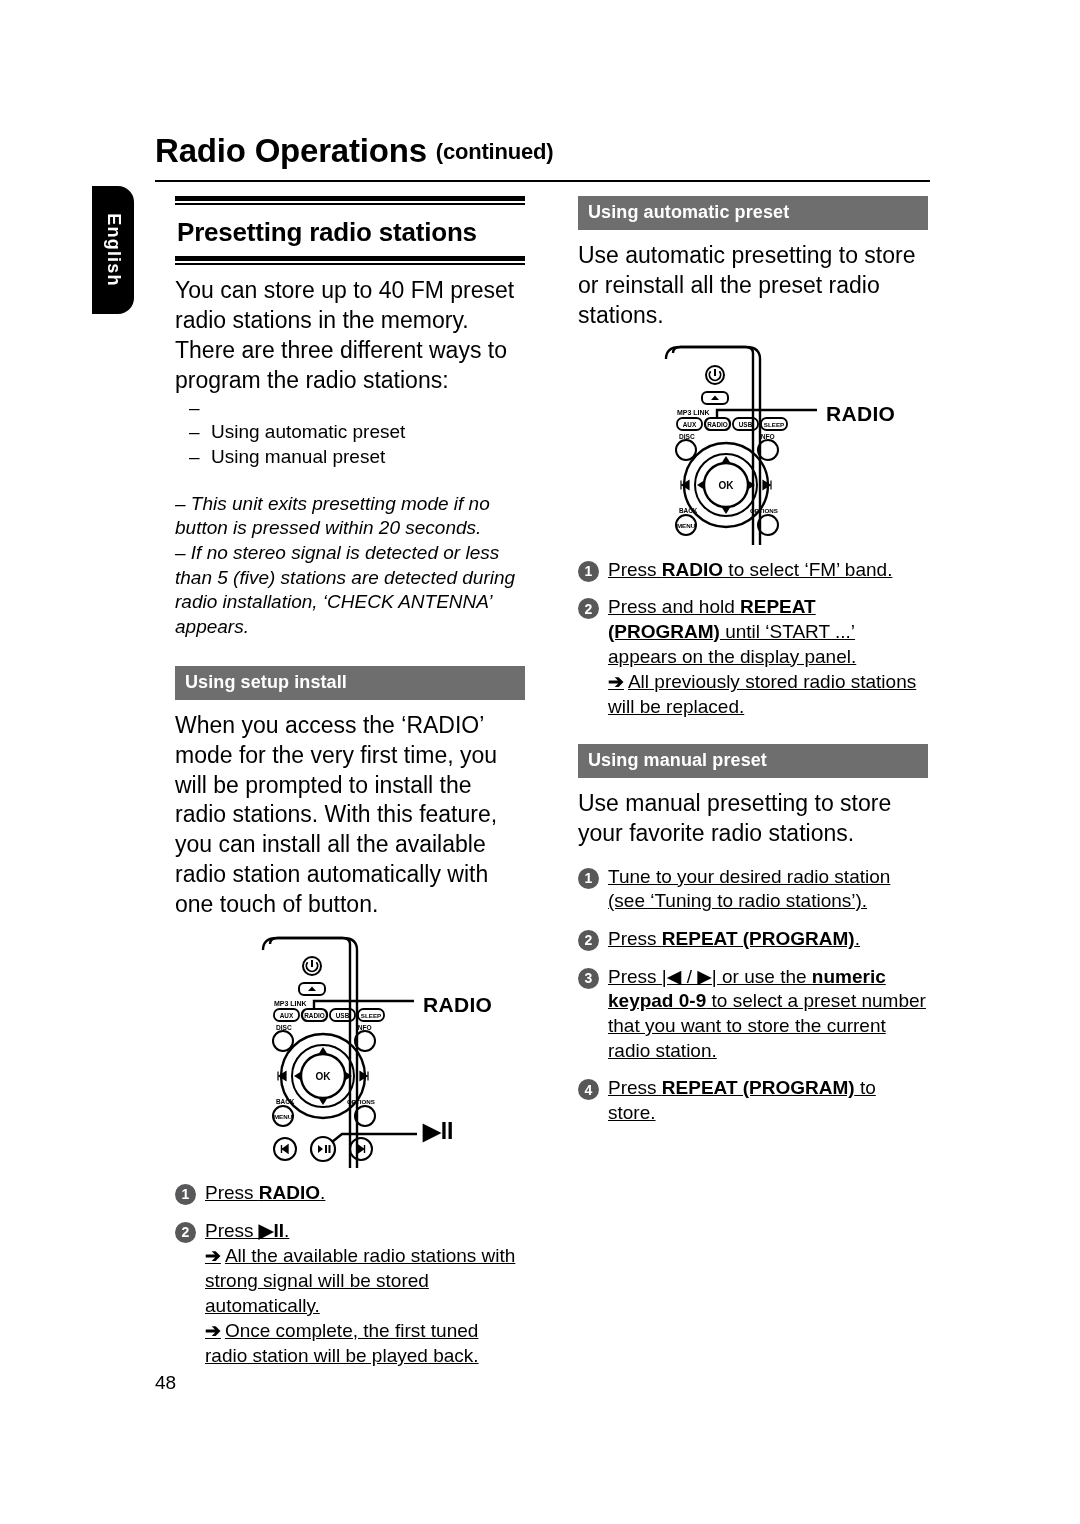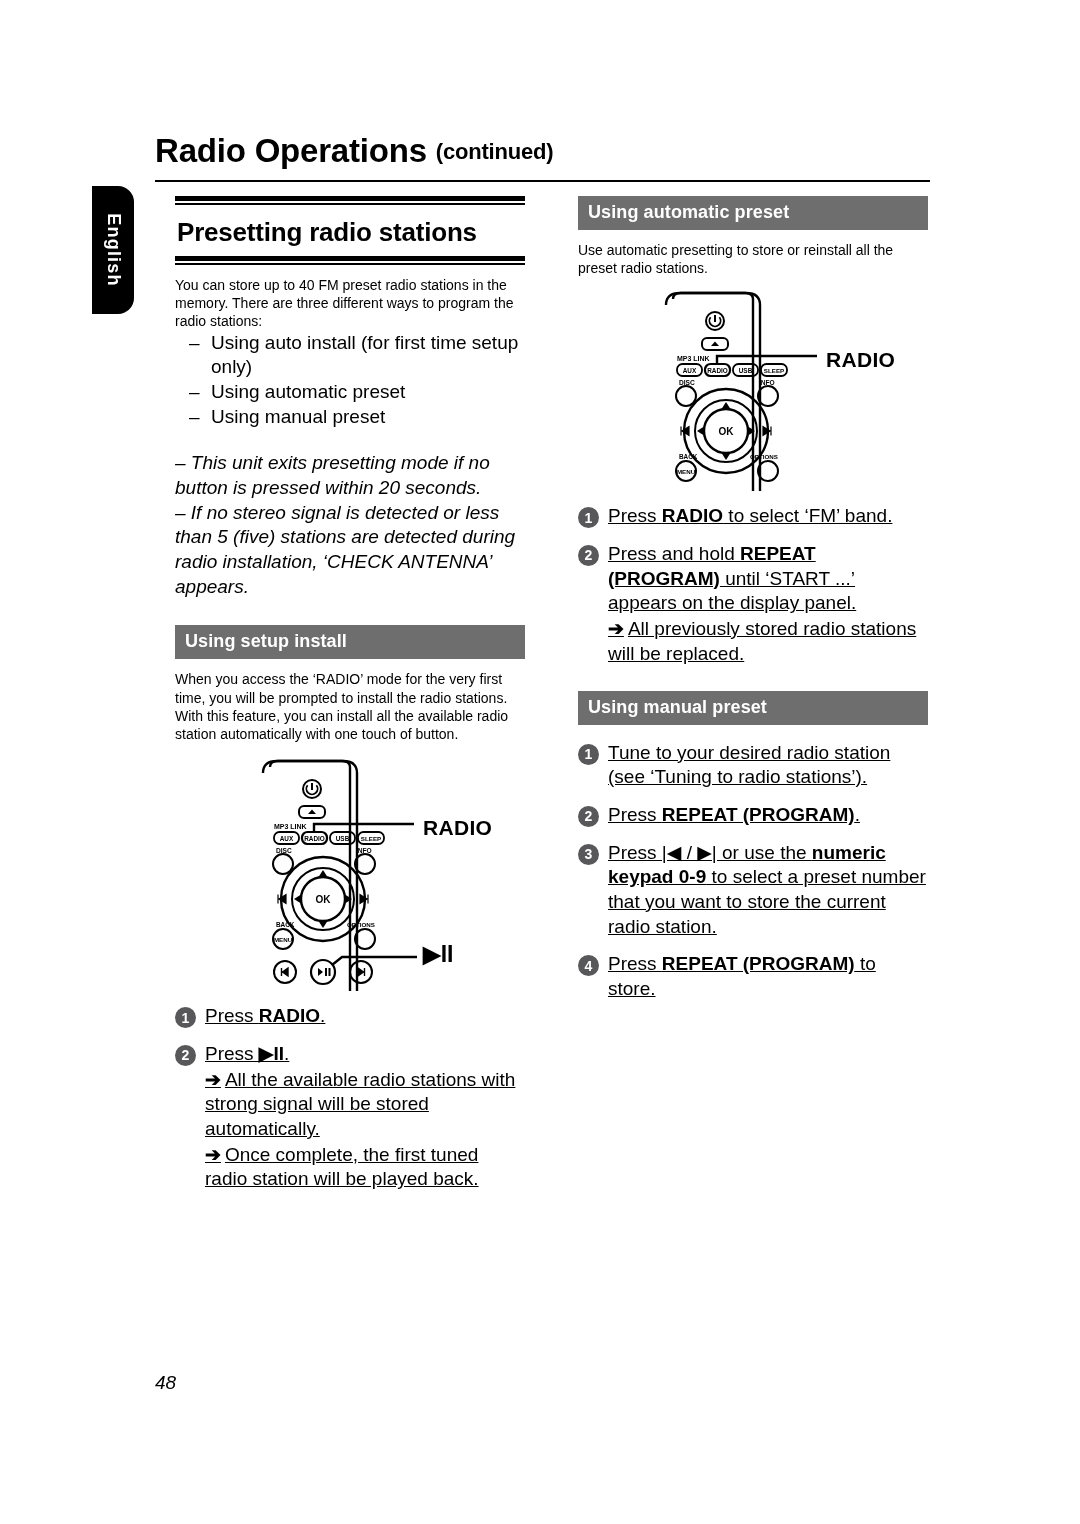--- a/index.html
+++ b/index.html
@@ -80,21 +80,21 @@
     background: #6e6e6e;
     color: #fff;
     font-weight: bold;
     font-size: 18px;
     padding: 6px 10px 7px 10px;
     letter-spacing: 0.1px;
   }
 
   
   .body-text {
-    font-size: 14px;
+    font-size: 23px;
     line-height: 1.30;
     margin-top: 11px;
   }
 
   .dash-list { margin-top: 0; }
   .dash-item {
     font-size: 19px;
     line-height: 1.30;
     display: flex;
     gap: 10px;
@@ -149,21 +149,20 @@
     letter-spacing: 0.3px;
     white-space: nowrap;
   }
   .callout.glyph { font-size: 23px; letter-spacing: 0px; }
 
   
   .page-num {
     position: absolute;
     left: 155px; top: 1372px;
     font-size: 19px;
-    font-style: italic;
   }
 </style>
 </head>
 <body>
 
 <div class="page">
 
   <div class="lang-tab">
     <span>English</span>
   </div>
@@ -182,21 +181,20 @@
     <div class="rule-thin"></div>
     <div class="section-title">Presetting radio stations</div>
     <div class="rule-thick"></div>
     <div class="rule-thin"></div>
 
     <div class="body-text">You can store up to 40 FM preset radio stations in the memory. There are three different ways to program the radio stations:</div>
 
     <div class="dash-list">
       <div class="dash-item">
         <span class="d">–</span>
-        <span>Using auto install (for first time setup only)</span>
       </div>
       <div class="dash-item">
         <span class="d">–</span>
         <span>Using automatic preset</span>
       </div>
       <div class="dash-item">
         <span class="d">–</span>
         <span>Using manual preset</span>
       </div>
     </div>
@@ -355,20 +353,21 @@
         <span class="stxt">
           <span>Press and hold </span><b class="strong">REPEAT (PROGRAM)</b><span> until ‘START ...’ appears on the display panel.</span>
           <span class="sub"><span class="ar">➔</span><span>All previously stored radio stations will be replaced.</span></span>
         </span>
       </div>
     </div>
 
     <div style="height:24px"></div>
 
     <div class="bar">Using manual preset</div>
+    <div class="body-text">Use manual presetting to store your favorite radio stations.</div>
 
     <div class="steps" style="margin-top:16px">
       <div class="step">
         <span class="num">1</span>
         <span class="stxt">
           <span>Tune to your desired radio station (see ‘Tuning to radio stations’).</span>
         </span>
       </div>
       <div class="step">
         <span class="num">2</span>

